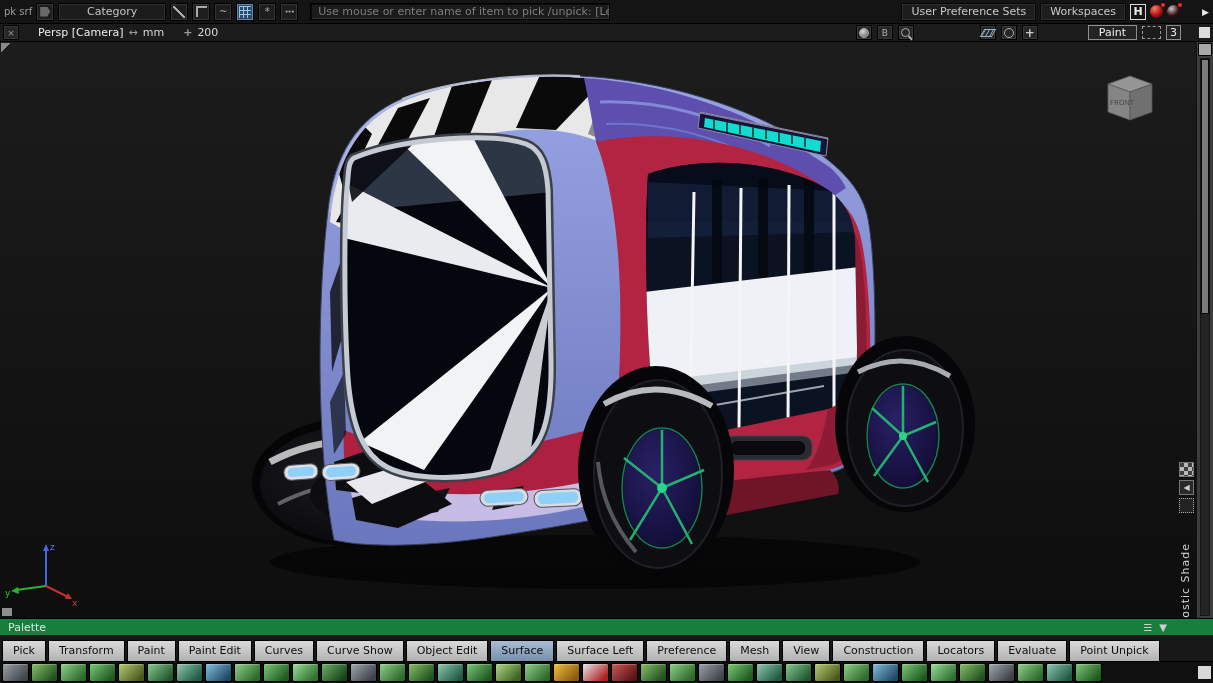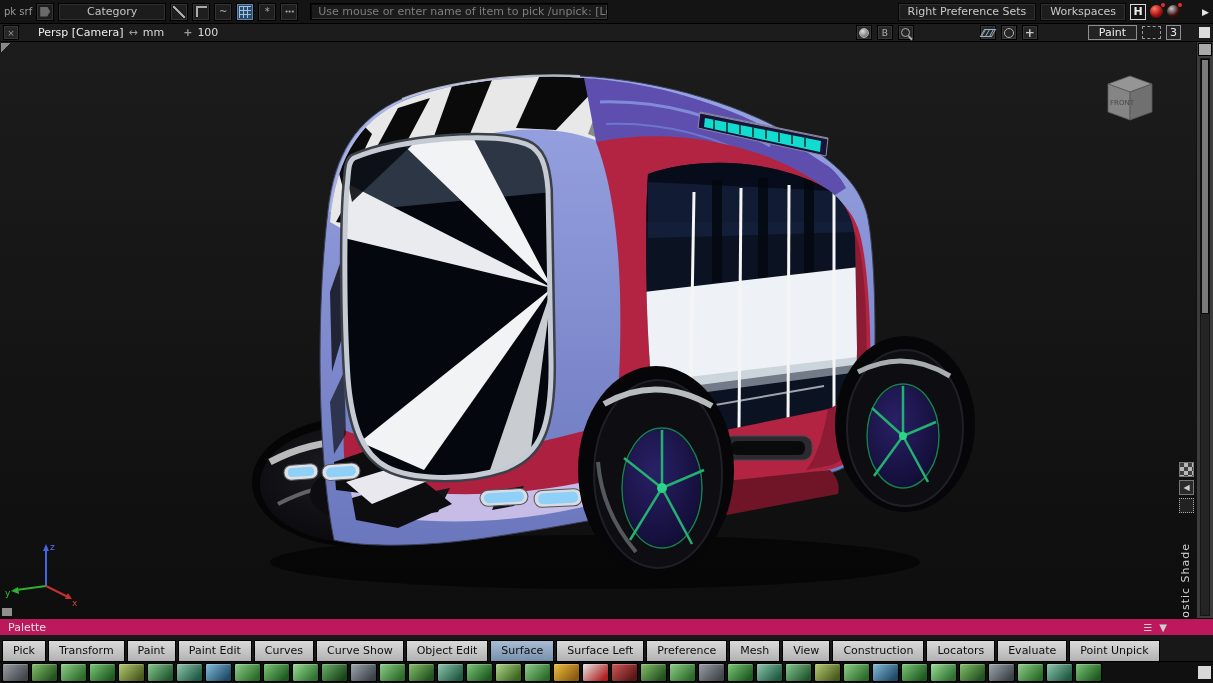--- a/index.html
+++ b/index.html
@@ -113,21 +113,21 @@
 
   
   .rail { width:17px; flex:none; background:#3c3c3c; position:relative; border-left:1px solid #111; }
   .rail-btn { height:13px; margin:1px; background:#a8a8a8; border:1px solid #000; }
   .rail-track { position:absolute; top:16px; bottom:2px; left:3px; width:10px;
     background:#242424; border:1px solid #151515; }
   .rail-thumb { position:absolute; top:0; left:0; right:0; height:255px;
     background:#7b7b7b; border:1px solid #0a0a0a; }
 
   
-  .palettebar { height:17px; flex:none; background:#be185d; border-top:1px solid #000;
+  .palettebar { height:17px; flex:none; background:#15803d; border-top:1px solid #000;
     display:flex; align-items:center; padding:0 8px; color:#e2e2e2; }
   .pal-icons { margin-left:auto; display:flex; align-items:center; gap:7px; color:#cfcfcf;
     font-size:10px; padding-right:38px; }
 
   
   .tabs { height:26px; flex:none; background:#181818; display:flex; align-items:flex-end;
     padding:0 2px; gap:2px; overflow:hidden; }
   .tab { height:21px; line-height:19px; padding:0 10px; flex:none;
     background:linear-gradient(#dadada,#b2b2b2); color:#0e0e0e;
     border:1px solid #000; border-bottom:none; white-space:nowrap; cursor:default; }
@@ -169,38 +169,38 @@
         <span>*</span>
       </span>
     <span class="ib">
         <span style="letter-spacing:-1px;font-size:7px;">•••</span>
       </span>
 
     <div class="prompt">Use mouse or enter name of item to pick /unpick: [Left Toggle ] [Middle Add ] [Right Unpick ]</div>
 
     <span class="tb-spacer"></span>
 
-    <div class="flatbtn">Right Preference Sets</div>
+    <div class="flatbtn">User Preference Sets</div>
     <div class="flatbtn">Workspaces</div>
     <span class="hbox">H</span>
     <span class="sphere"></span>
     <span class="sphere dark"></span>
     <span style="width:14px;"></span>
     <span class="tri">▶</span>
   </div>
 
   <div class="tb2">
     <span class="ib2">
         <span class="xgly">×</span>
       </span>
     <span class="cam-label">Persp [Camera]</span>
     <span class="dim-arrows">↔</span>
     <span>mm</span>
     <span class="crosshair">+</span>
-    <span>100</span>
+    <span>200</span>
 
     <span class="tb-spacer"></span>
 
     <span class="ib2">
         <span class="circle-icon" style="background:radial-gradient(circle at 35% 30%,#ddd,#555);"></span>
       </span>
     <span class="ib2">
         <span>B</span>
       </span>
     <span class="ib2">

